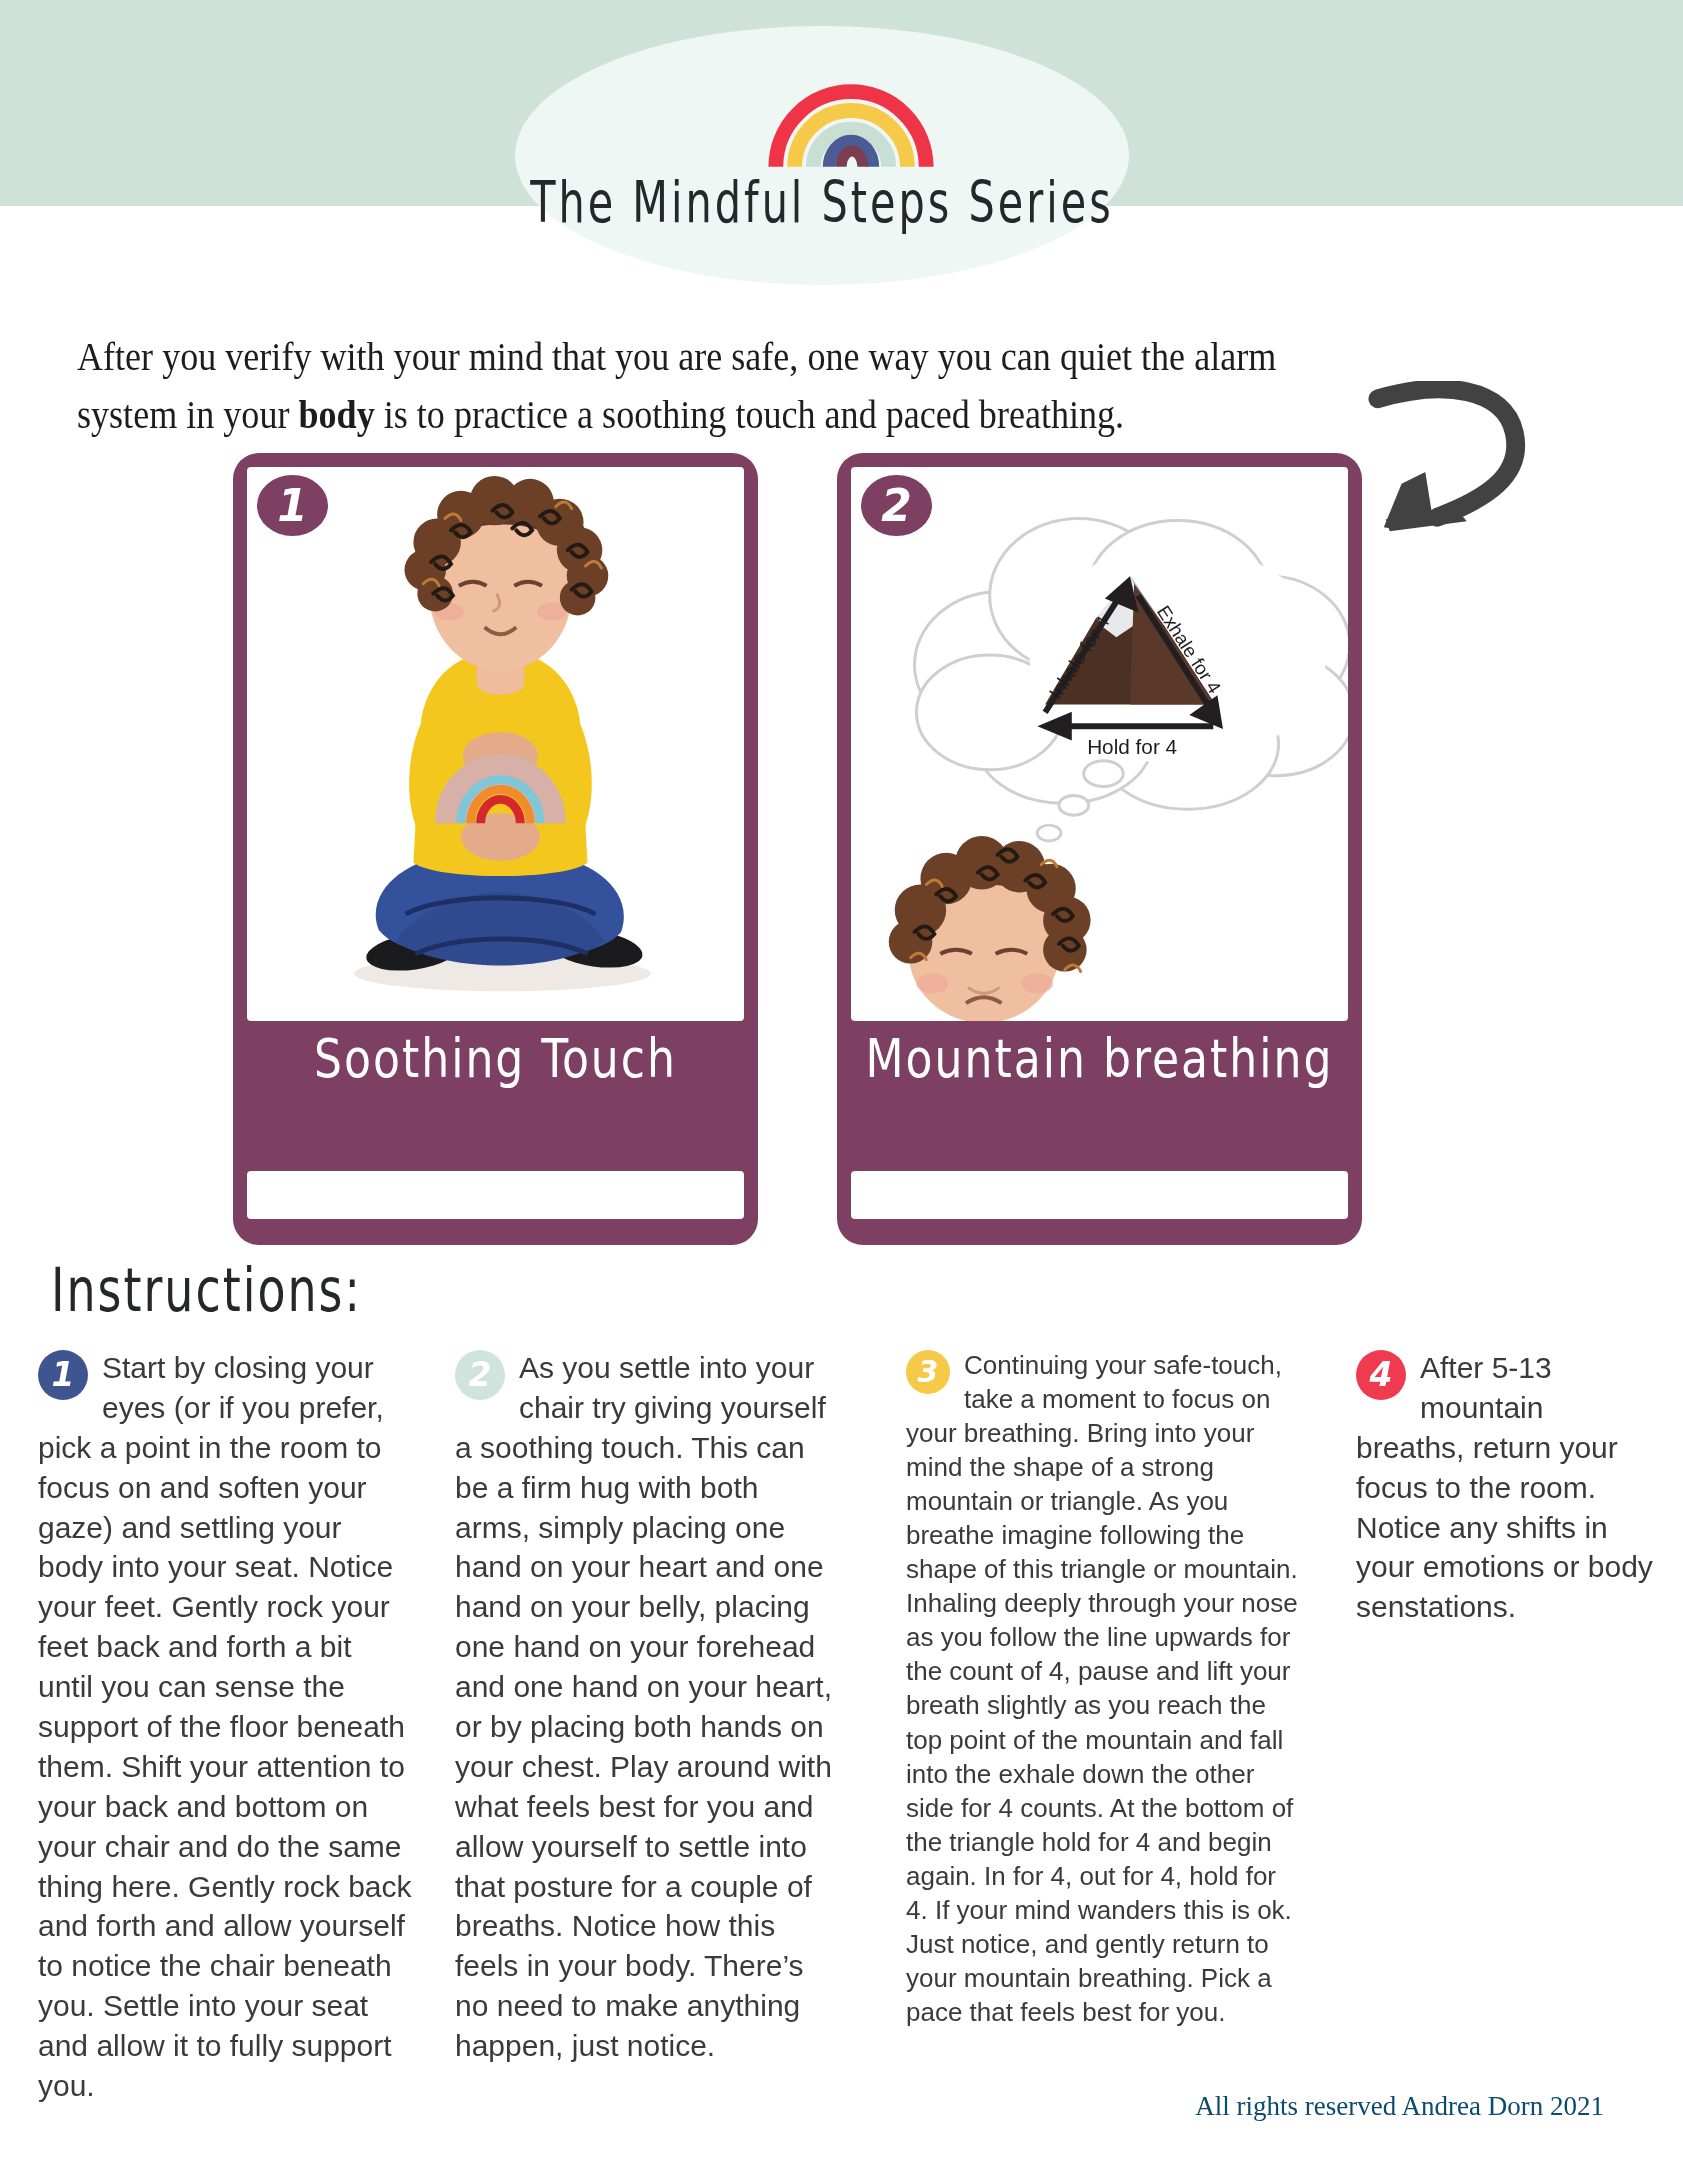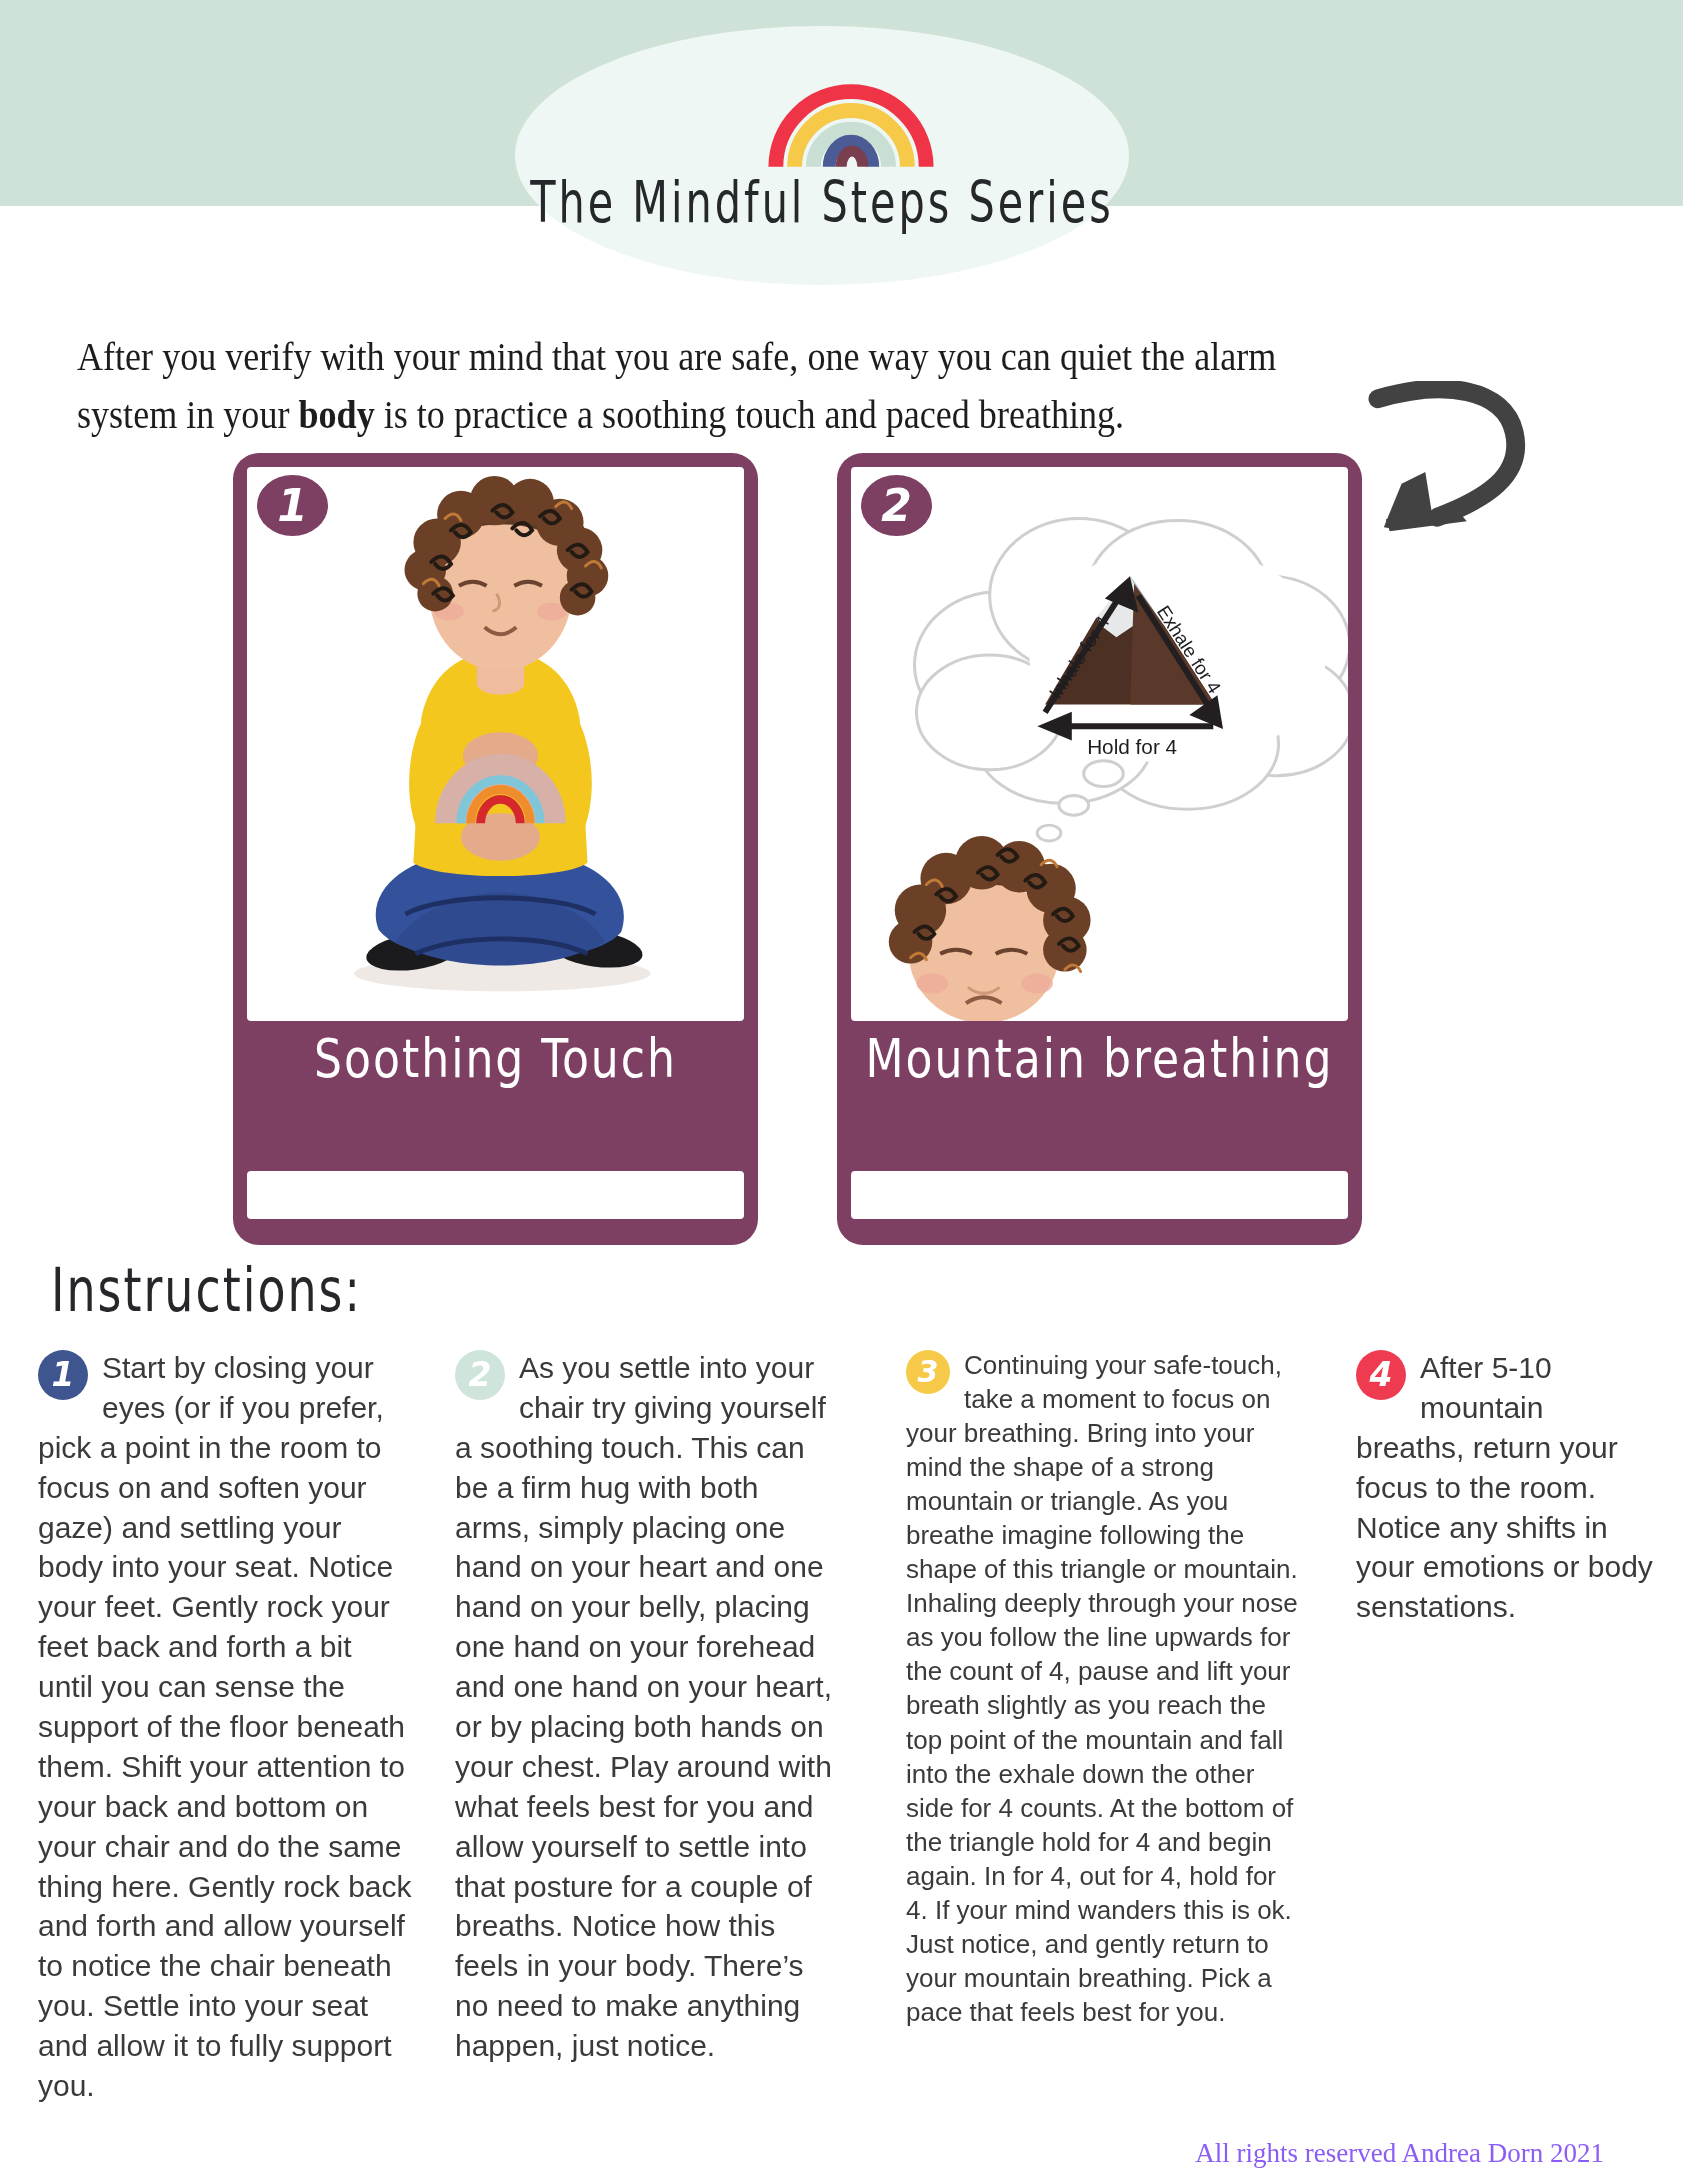--- a/index.html
+++ b/index.html
@@ -113,21 +113,21 @@
     font-size:33px;font-style:italic;font-weight:700;
     display:flex;align-items:center;justify-content:center;
     margin:2px 14px 0 0;
   }
   #col-3 .num-badge{width:44px;height:44px;font-size:30px;}
 
   .footer{
     position:absolute;left:0;top:2091px;width:1604px;
     text-align:right;
     font-family:"Liberation Serif","DejaVu Serif",serif;
-    font-size:27px;color:#8b5cf6;margin-top:47px;
+    font-size:27px;color:#0c4a6e;
   }
 </style>
 </head>
 <body>
 
 <div class="header-band" style="background: rgb(207, 226, 216);"></div>
 <div class="header-oval" style="background: rgb(238, 247, 244);"></div>
 
 <div class="rainbow-wrap">
   <svg width="178" height="119" viewBox="0 0 180 120">
@@ -312,17 +312,17 @@
 
 <div class="col" id="col-2">
   <span class="num-badge" style="background: rgb(207, 228, 218); color: rgb(255, 255, 255);">2</span><span>As you settle into your chair try giving yourself a soothing touch. This can be a firm hug with both arms, simply placing one hand on your heart and one hand on your belly, placing one hand on your forehead and one hand on your heart, or by placing both hands on your chest. Play around with what feels best for you and allow yourself to settle into that posture for a couple of breaths. Notice how this feels in your body. There’s no need to make anything happen, just notice.</span>
 </div>
 
 <div class="col" id="col-3">
   <span class="num-badge" style="background: rgb(247, 201, 72);">3</span><span>Continuing your safe-touch, take a moment to focus on your breathing. Bring into your mind the shape of a strong mountain or triangle. As you breathe imagine following the shape of this triangle or mountain. Inhaling deeply through your nose as you follow the line upwards for the count of 4, pause and lift your breath slightly as you reach the top point of the mountain and fall into the exhale down the other side for 4 counts. At the bottom of the triangle hold for 4 and begin again. In for 4, out for 4, hold for 4. If your mind wanders this is ok. Just notice, and gently return to your mountain breathing. Pick a pace that feels best for you.</span>
 </div>
 
 <div class="col" id="col-4">
-  <span class="num-badge" style="background: rgb(239, 59, 79);">4</span><span>After 5-10 mountain breaths, return your focus to the room. Notice any shifts in your emotions or body senstations.</span>
+  <span class="num-badge" style="background: rgb(239, 59, 79);">4</span><span>After 5-13 mountain breaths, return your focus to the room. Notice any shifts in your emotions or body senstations.</span>
 </div>
 
 <div class="footer">All rights reserved Andrea Dorn 2021</div>
 
 
 </body></html>

